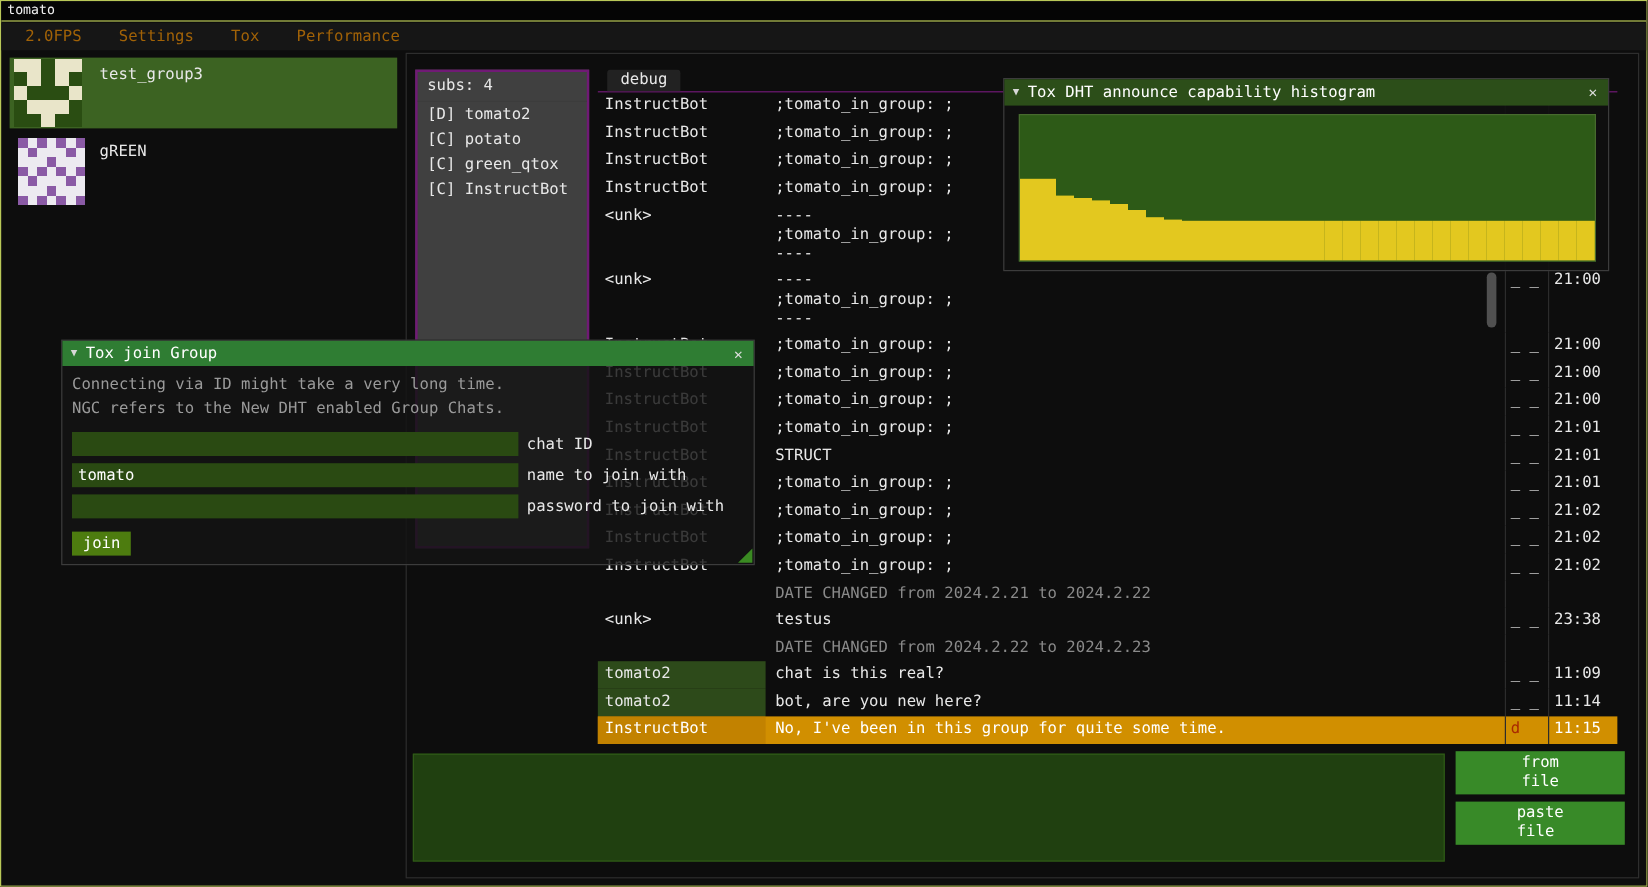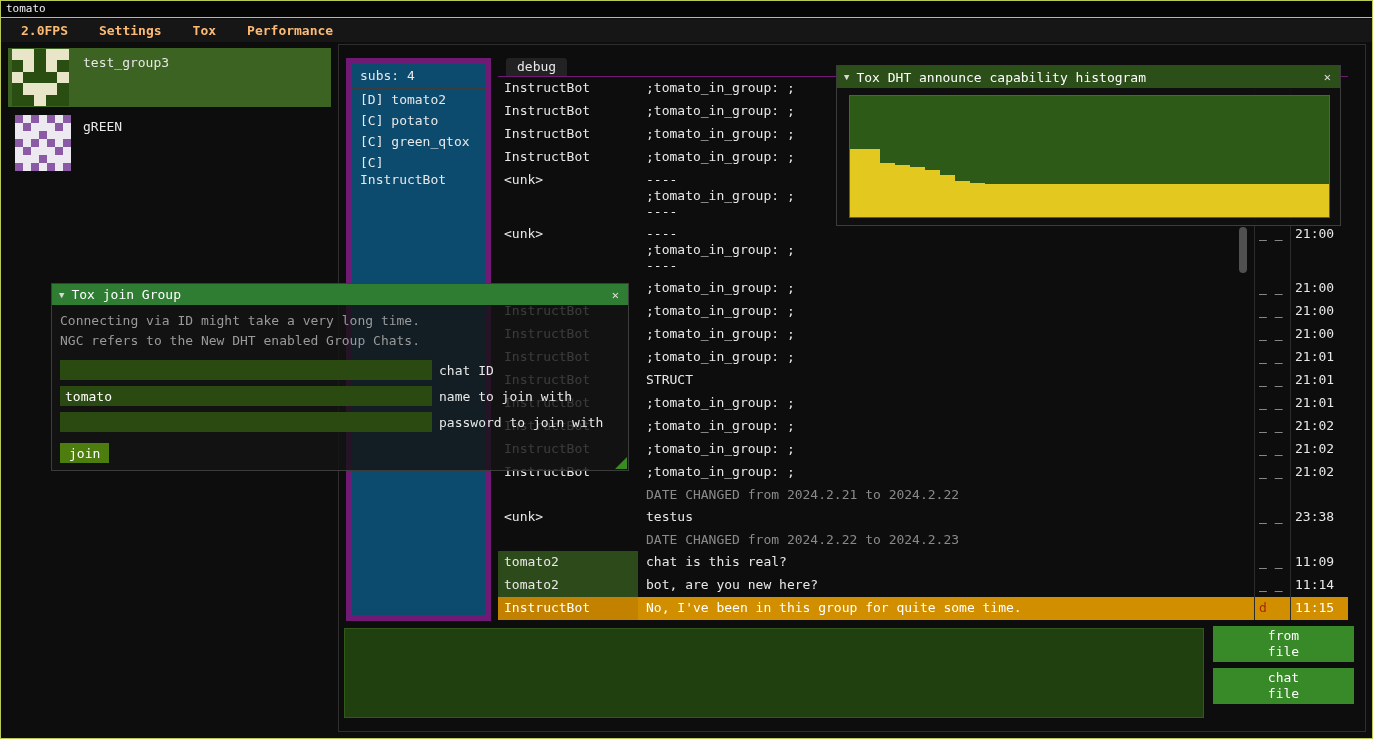--- a/index.html
+++ b/index.html
@@ -17,32 +17,32 @@
   
   .titlebar {
     position: absolute; left:0; top:0; right:0; height:17px;
     background:#050505; border-bottom:1px solid #b9c858;
     font-size:11px; line-height:16px; padding-left:5px; color:#f0f0f0;
   }
   .menubar {
     position:absolute; left:0; top:18px; right:0; height:23px;
     background:#161616; display:flex; align-items:center; padding-left:8px;
   }
-  .menu-item { padding:3px 12px; margin-right:7px; color:#fdba74;font-weight:bold; }
+  .menu-item { padding:3px 12px; margin-right:7px; color:#a16207; }
   
   .contact { position:absolute; left:7px; width:323px; height:59px; display:flex; }
   .contact.selected { background:#3c6322; }
   .avatar { margin:1px 0 0 1px; image-rendering:pixelated; }
   .contact-label { padding:7px 0 0 12px; }
   
   .main-frame { position:absolute; left:337px; top:43px; width:1028px; height:688px; border:1px solid #2e2e2e; }
   
   .members-panel {
-    position:absolute; left:345px; top:57px; width:145px; height:563px;
-    background:#0c4a6e; border:6px solid #701a75;
+    position:absolute; left:345px; top:57px; width:145px; height:399px;
+    background:#404040; border:2px solid #701a75;
   }
   .members-header { padding:4px 8px 5px 8px; border-bottom:1px solid #3c3c3c; }
   .member-item { padding:2px 8px; line-height:17px; }
   
   .chat-panel { position:absolute; left:497px; top:57px; width:850px; height:563px; overflow:hidden; }
   .tabbar { height:19px; border-bottom:1px solid #701a75; }
   .tab { display:inline-block; margin-left:8px; padding:1px 11px 2px 11px; background:#222222; border-radius:3px 3px 0 0; }
   .chat-table { position:absolute; left:0; top:19px; right:0; }
   .chat-row { display:flex; min-height:23px; align-items:stretch; }
   .cell { padding:3px 6px; line-height:16px; overflow:hidden; }
@@ -312,21 +312,21 @@
       </div>
   </div>
   <div class="chat-scrollbar"></div>
 
   <textarea class="composer-input" style=""></textarea>
   <button class="file-btn btn-send">
     <span>from
 file</span>
   </button>
   <button class="file-btn btn-paste">
-    <span>chat
+    <span>paste
 file</span>
   </button>
 
   <div class="floating histo-window">
     <div class="win-titlebar">
       <span class="win-arrow">▼</span>
       <span>Tox DHT announce capability histogram</span>
       <span class="win-close">✕</span>
     </div>
     <div class="histo-plot">

